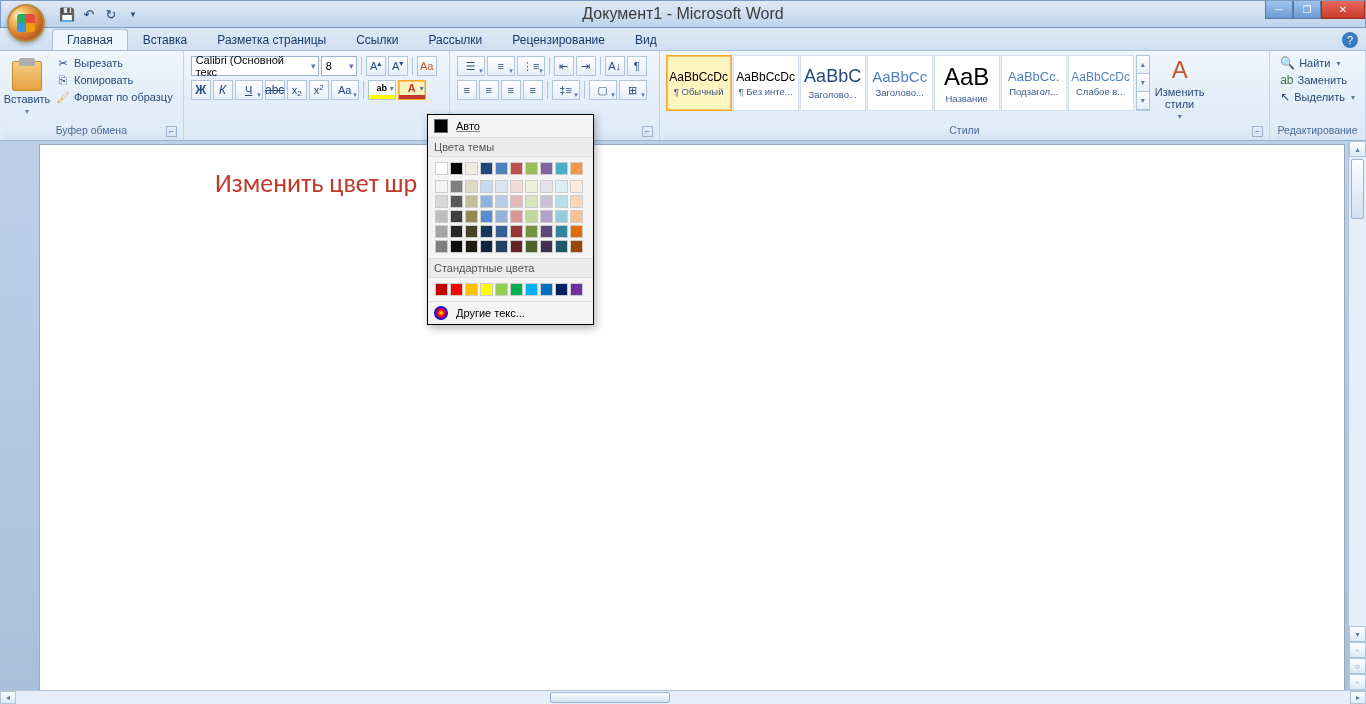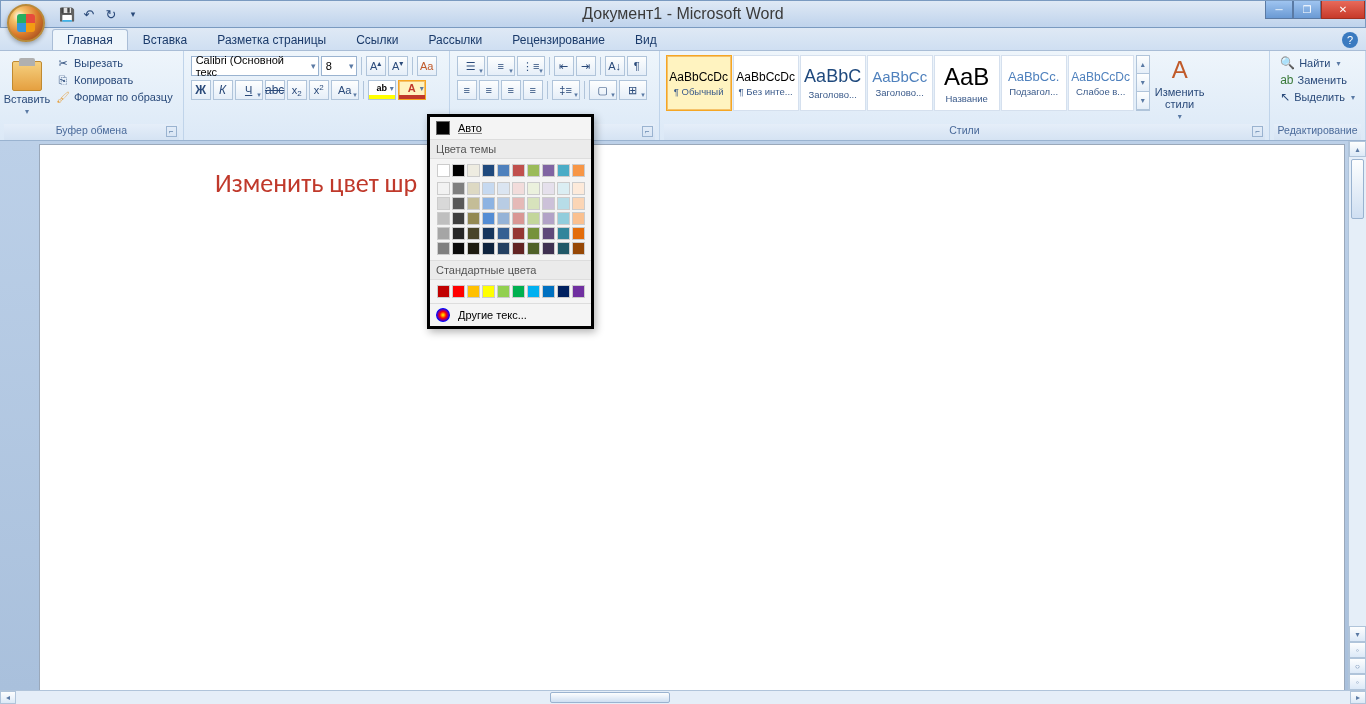--- a/index.html
+++ b/index.html
@@ -76,21 +76,21 @@
 .vscroll { position: absolute; right: 0; top: 0; bottom: 0; width: 18px; background: #e5eef8; border-left: 1px solid #b0c4da; }
 .vscroll .vbtn{height:16px;background:linear-gradient(#fdfefe,#dce9f7);border:1px solid #b0c4da;display:flex;align-items:center;justify-content:center;font-size:8px;color:#5a7aa4;cursor:pointer;}
 .vscroll .thumb{position:absolute;left:2px;right:2px;top:18px;height:60px;background:linear-gradient(#fdfefe,#cfdff2);border:1px solid #9ab3d0;border-radius:2px;}
 .vscroll .navbtns{position:absolute;bottom:0;left:0;right:0;}
 .hscroll { position: absolute; left: 0; right: 0; bottom: 0; height: 14px; background: #e5eef8; border-top: 1px solid #b0c4da; display:flex; }
 .hscroll .hbtn{width:16px;background:linear-gradient(#fdfefe,#dce9f7);border:1px solid #b0c4da;display:flex;align-items:center;justify-content:center;font-size:8px;color:#5a7aa4;}
 .hscroll .track{flex:1;position:relative;}
 .hscroll .hthumb{position:absolute;left:40%;width:120px;top:1px;bottom:1px;background:linear-gradient(#fdfefe,#cfdff2);border:1px solid #9ab3d0;border-radius:2px;}
 
 
-.color-pop { position: absolute; left: 427px; top: 114px; width: 167px; background: #f4f4f4; border: 3px solid #000000; box-shadow: 2px 3px 8px rgba(0,0,0,.3); z-index: 500; font-size: 11px; }
+.color-pop { position: absolute; left: 427px; top: 114px; width: 167px; background: #f4f4f4; border: 1px solid #000000; box-shadow: 2px 3px 8px rgba(0,0,0,.3); z-index: 500; font-size: 11px; }
 .cp-row { display: flex; align-items: center; padding: 4px 6px; gap: 8px; cursor: pointer; }
 .cp-swatch-lg { width: 14px; height: 14px; border: 1px solid #666; }
 .cp-header { padding: 3px 6px; background: #ebebeb; color: #555; border-top: 1px solid #ddd; border-bottom: 1px solid #ddd; font-size: 11px; }
 .cp-grid { display: grid; grid-template-columns: repeat(10, 13px); gap: 2px; padding: 5px 7px; }
 .cp-sw { width: 13px; height: 13px; border: 1px solid #ccc; cursor: pointer; }
 .cp-more-ico { width: 14px; height: 14px; border-radius: 50%; background: radial-gradient(circle,#ff0,#f80,#f00,#808,#00f,#0cf,#0f0); }
 </style>
 </head>
 <body>
 

